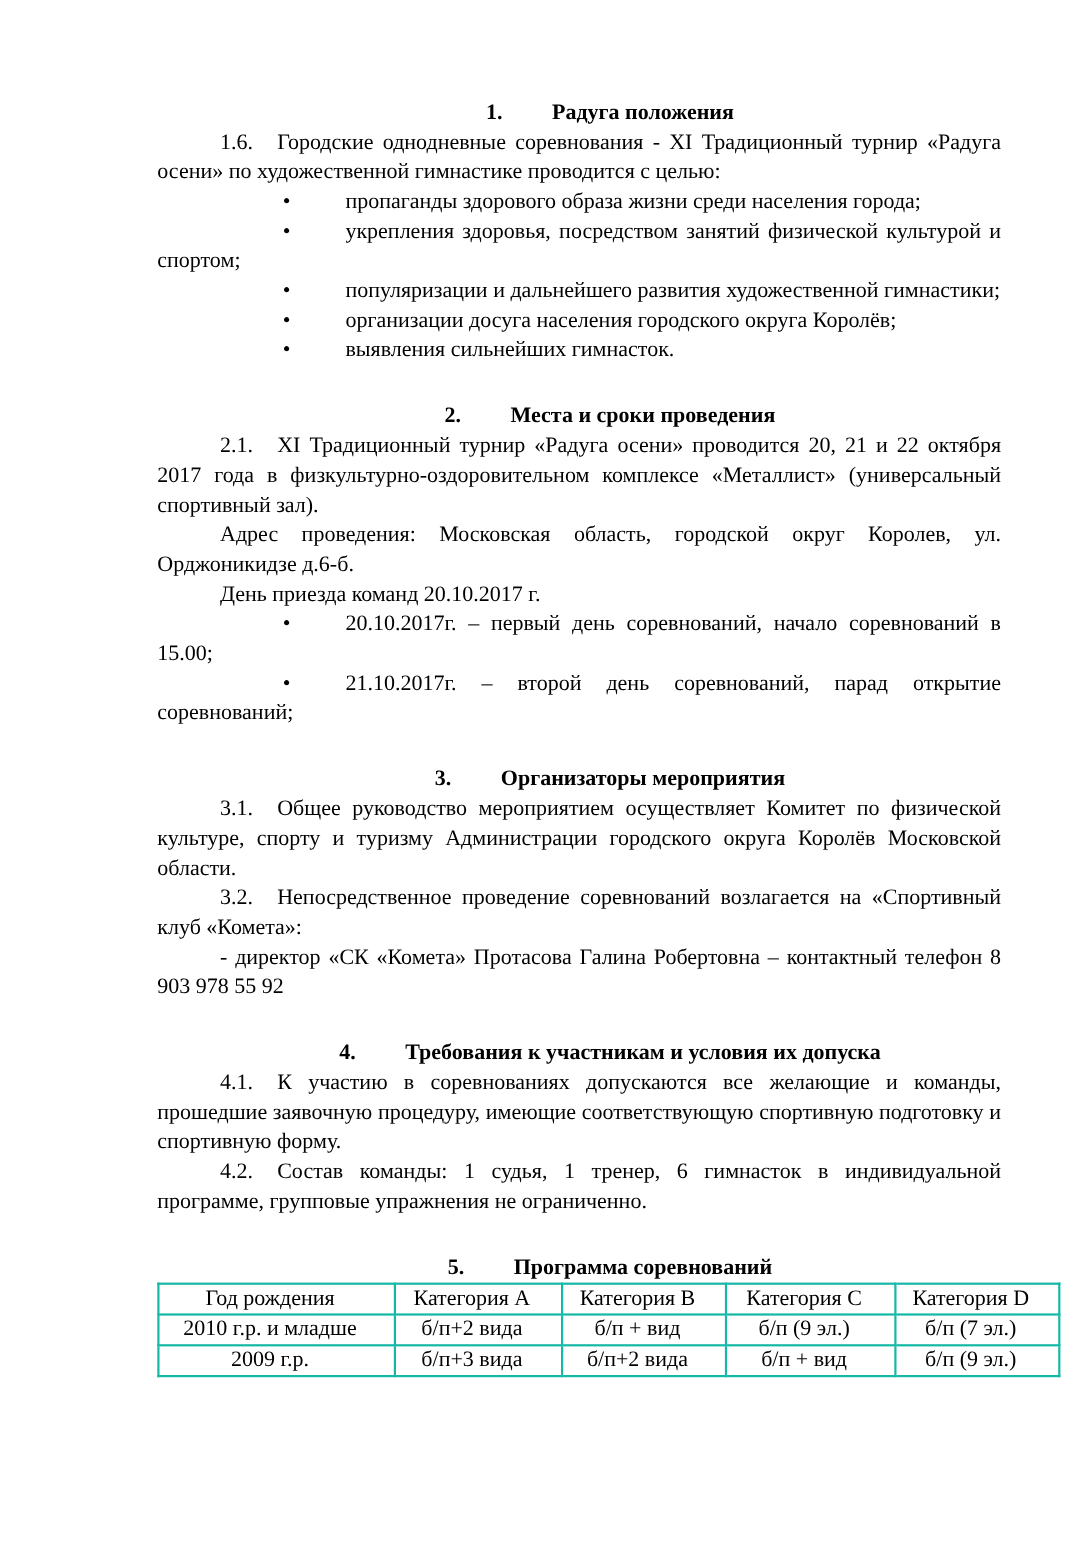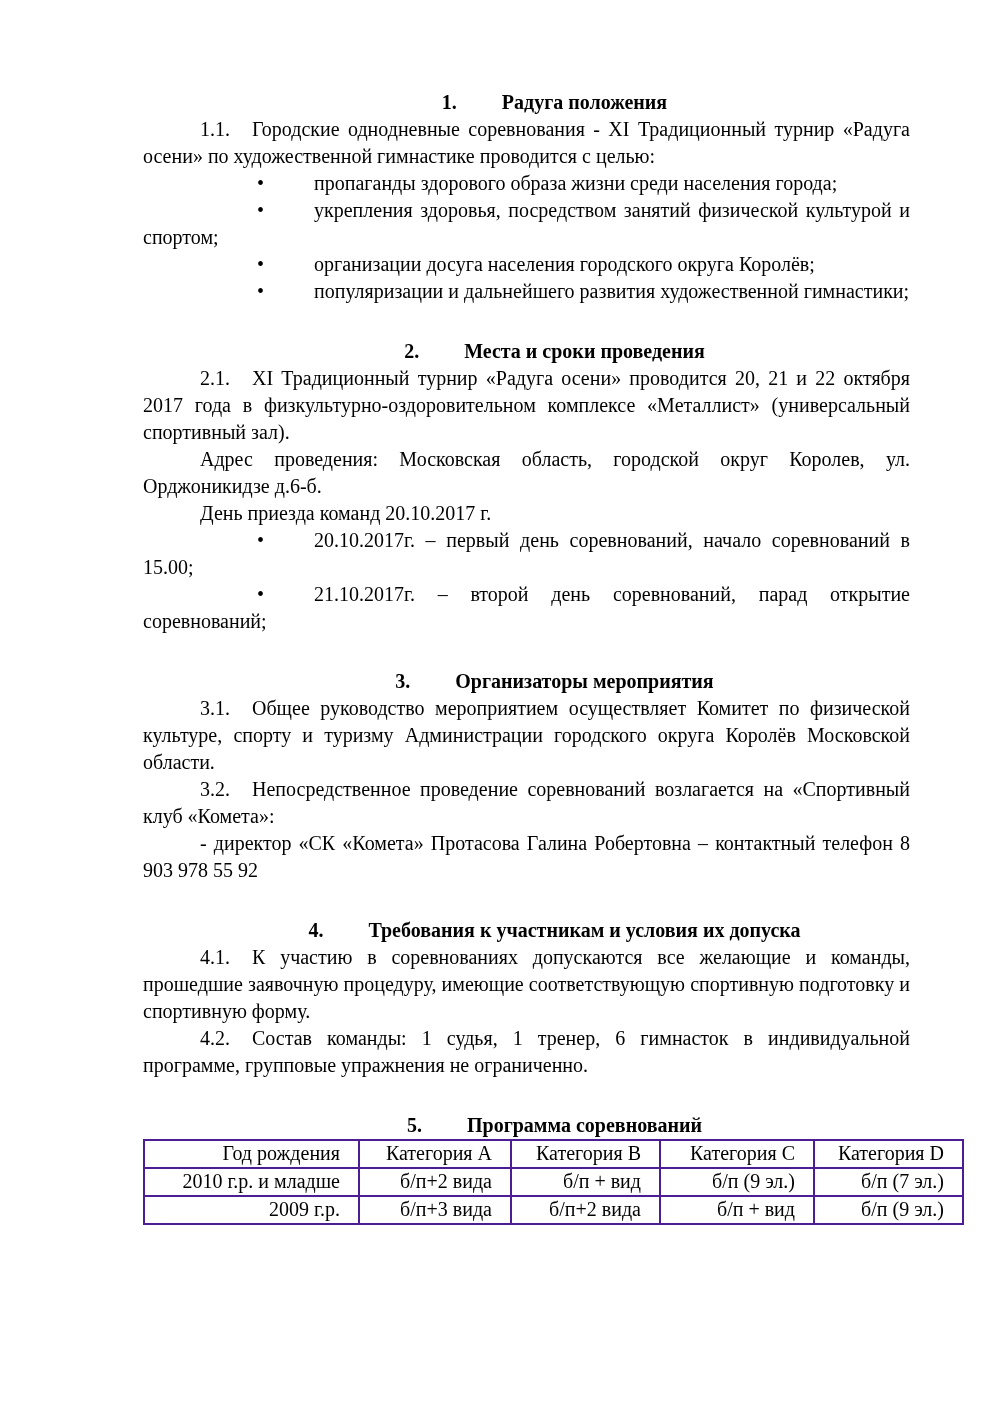--- a/index.html
+++ b/index.html
@@ -38,23 +38,23 @@
   .ntab { display: inline-block; width: 22px; }
   .btab { display: inline-block; width: 50px; }
   .bmark { display: inline-block; }
   table.program {
     border-collapse: collapse;
     table-layout: fixed;
     width: 766px;
     margin: 0;
   }
   table.program th, table.program td {
-    border: 2px solid #4c1d95;
+    border: 2px solid #14b8a6;
     font-weight: 400;
-    text-align: right;
+    text-align: center;
     vertical-align: middle;
     padding: 0 18px 2px 6px;
     height: 24px;
     font-size: 20px;
     line-height: 24px;
     overflow: hidden;
     white-space: nowrap;
   }
   .c0 { width: 189px; }
   .c1 { width: 126px; }
@@ -65,26 +65,27 @@
 </head>
 <body>
 
 <div class="page">
 
   <div class="heading">
       <span>1.</span>
       <span>Радуга положения</span>
     </div>
 
-  <p class="para"><span>1.1.</span><span class="ntab"></span><span>Городские однодневные соревнования - XI Традиционный турнир «Радуга осени» по художественной гимнастике проводится с целью:</span></p>
+  <p class="para"><span>1.6.</span><span class="ntab"></span><span>Городские однодневные соревнования - XI Традиционный турнир «Радуга осени» по художественной гимнастике проводится с целью:</span></p>
 
   <p class="para"><span class="bmark">•</span><span class="btab"></span><span>пропаганды здорового образа жизни среди населения города;</span></p>
   <p class="para"><span class="bmark">•</span><span class="btab"></span><span>укрепления здоровья, посредством занятий физической культурой и спортом;</span></p>
+  <p class="para"><span class="bmark">•</span><span class="btab"></span><span>популяризации и дальнейшего развития художественной гимнастики;</span></p>
   <p class="para"><span class="bmark">•</span><span class="btab"></span><span>организации досуга населения городского округа Королёв;</span></p>
-  <p class="para"><span class="bmark">•</span><span class="btab"></span><span>популяризации и дальнейшего развития художественной гимнастики;</span></p>
+  <p class="para"><span class="bmark">•</span><span class="btab"></span><span>выявления сильнейших гимнасток.</span></p>
 
   <div class="heading gap">
       <span>2.</span>
       <span>Места и сроки проведения</span>
     </div>
 
   <p class="para"><span>2.1.</span><span class="ntab"></span><span>XI Традиционный турнир «Радуга осени» проводится 20, 21 и 22 октября 2017 года в физкультурно-оздоровительном комплексе «Металлист» (универсальный спортивный зал).</span></p>
 
   <p class="para"><span>Адрес проведения: Московская область, городской округ Королев, ул. Орджоникидзе д.6-б.</span></p>
 

